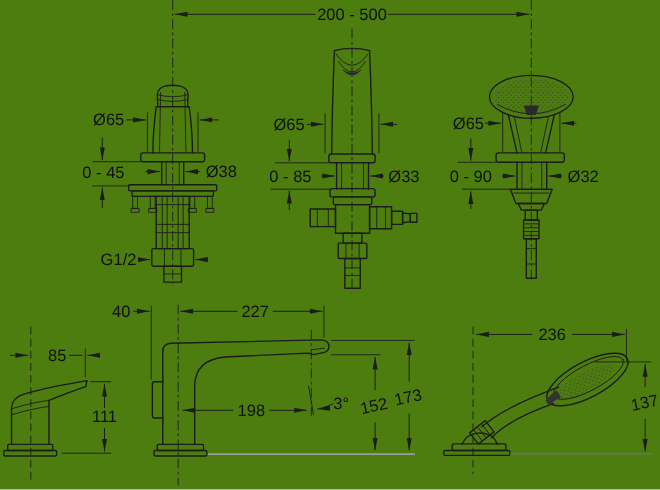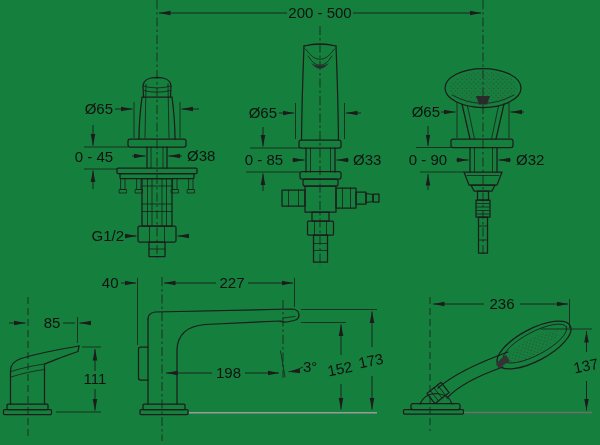--- a/index.html
+++ b/index.html
@@ -1,16 +1,16 @@
 <!DOCTYPE html>
 <html><head>
 <meta charset="utf-8">
 <style>
   html,body{margin:0;padding:0;background:#fff;}
-  .stage{width:600px;height:445px;background:#15803d;position:relative;overflow:hidden;}
+  .stage{width:600px;height:445px;background:#4d7c0f;position:relative;overflow:hidden;}
   svg{display:block;}
   .ol{fill:none;stroke:#1c1c1c;stroke-width:1.25;stroke-linejoin:round;stroke-linecap:round;}
   .ol2{fill:none;stroke:#1c1c1c;stroke-width:0.8;stroke-linejoin:round;stroke-linecap:round;}
   .dim{fill:none;stroke:#1c1c1c;stroke-width:0.9;}
   .ext{fill:none;stroke:#1c1c1c;stroke-width:0.8;}
   .cl{fill:none;stroke:#1c1c1c;stroke-width:0.8;stroke-dasharray:9 3 2.5 3;}
   .dash{fill:none;stroke:#1c1c1c;stroke-width:0.8;stroke-dasharray:7 4;}
   .deck{fill:none;stroke:#9a9a9a;stroke-width:1.5;}
   .deck2{fill:none;stroke:#6e6e6e;stroke-width:1.4;}
   text{font-family:"Liberation Sans",sans-serif;font-size:15px;fill:#111;}

